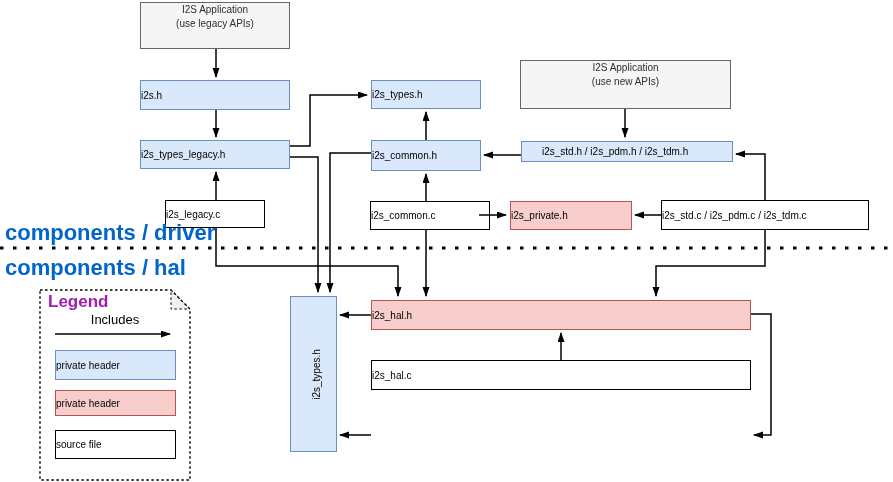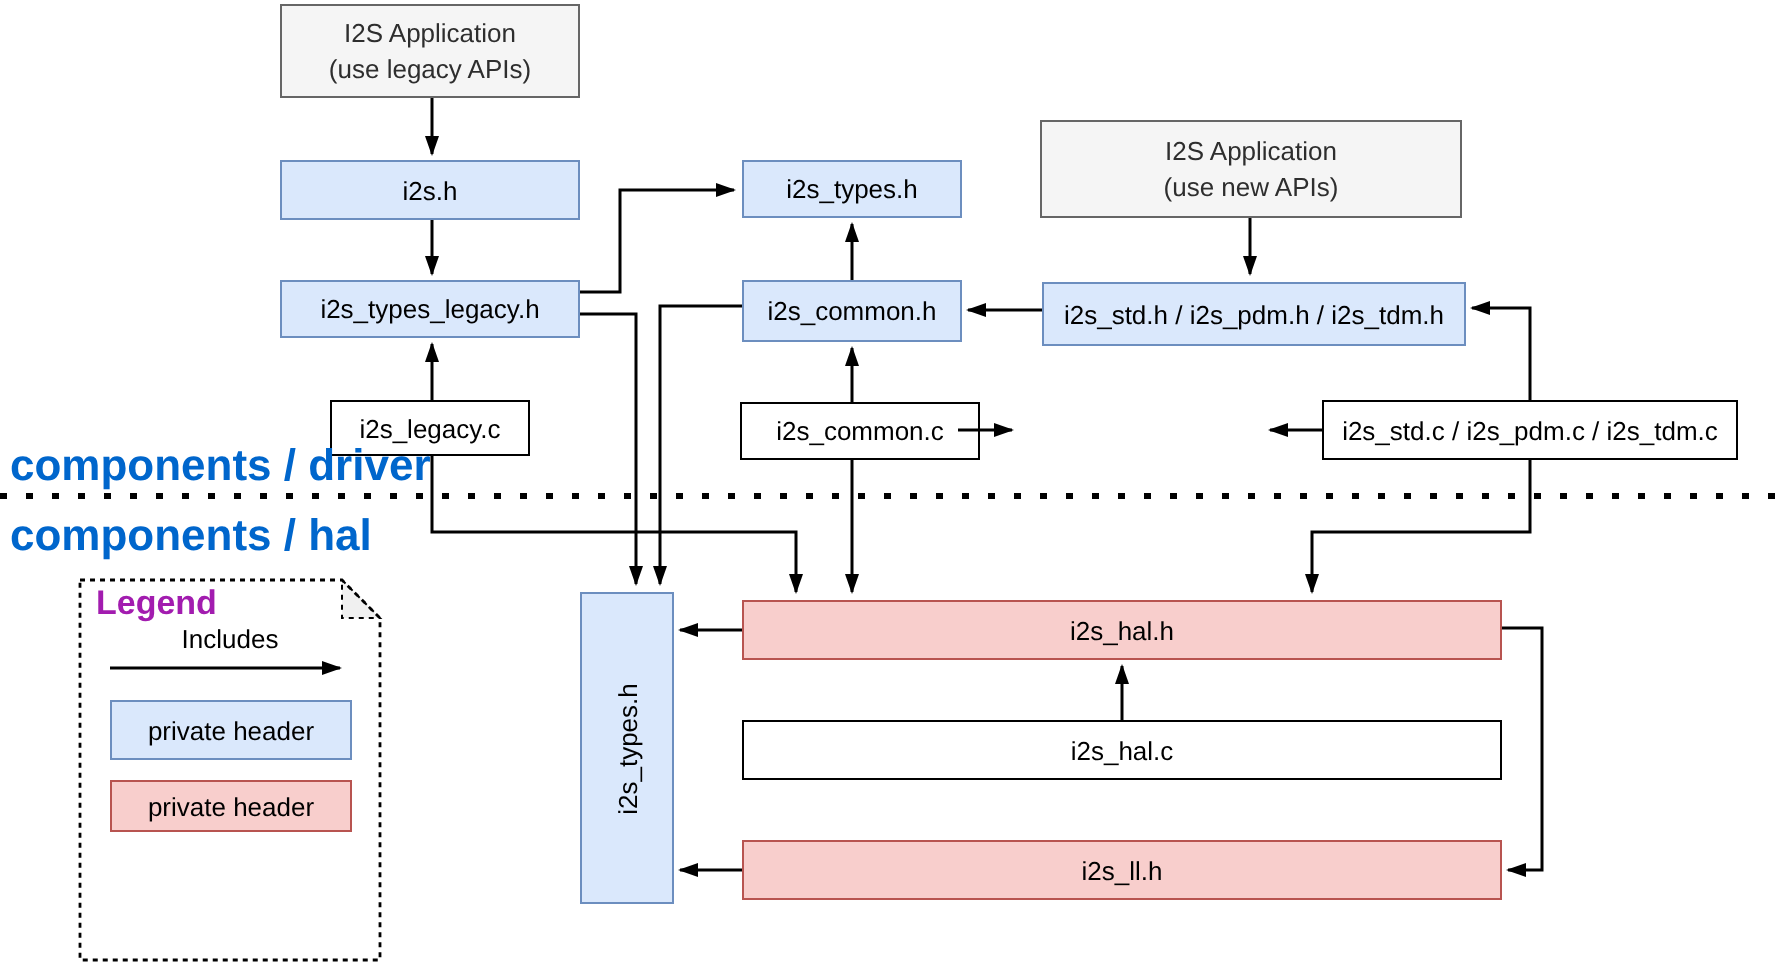--- a/index.html
+++ b/index.html
@@ -1,20 +1,20 @@
 <!DOCTYPE html>
 <html style="--public-fill: #dae8fc; --public-stroke: #6c8ebf; --private-fill: #f8cecc; --private-stroke: #b85450; --app-fill: #f5f5f5; --app-stroke: #666666; --source-fill: #ffffff; --source-stroke: #000000; --section-label: #0066cc; --edge: #000000;"><head>
 <meta charset="utf-8">
 <style>
   html,body{margin:0;padding:0;background:#ffffff;font-family:"Liberation Sans",sans-serif;}
   #canvas{position:relative;width:893px;height:482px;background:#ffffff;overflow:hidden;}
   .node{
     position:absolute;box-sizing:border-box;
-    display:flex;align-items:center;justify-content:center;
-    font-size:13px;color:#000;text-align:center;white-space:nowrap;
+    display:flex;align-items:center;
+    font-size:10px;color:#000;text-align:center;white-space:nowrap;
     border:1.5px solid #000;
   }
   .public{background:var(--public-fill);border-color:var(--public-stroke);}
   .private{background:var(--private-fill);border-color:var(--private-stroke);}
   .source{background:var(--source-fill);border-color:var(--source-stroke);}
   .app{background:var(--app-fill);border-color:var(--app-stroke);color:#2e2e2e;flex-direction:column;line-height:1.35;}
   .vlabel span{transform:rotate(-90deg);}
   .section-label{position:absolute;font-size:22px;font-weight:bold;color:var(--section-label);white-space:nowrap;}
   .legend-title{position:absolute;font-size:17px;font-weight:bold;color:#a21caf;}
   .legend-includes{position:absolute;font-size:13px;color:#000;width:120px;text-align:center;}
@@ -35,47 +35,48 @@
   <div class="node public" style="left:140px;top:140px;width:150px;height:29px;">i2s_types_legacy.h</div>
 
   <div class="node source" style="left:165px;top:200px;width:100px;height:28px;">i2s_legacy.c</div>
 
   <div class="node public" style="left:371px;top:80px;width:110px;height:29px;">i2s_types.h</div>
 
   <div class="node public" style="left:371px;top:140px;width:110px;height:31px;">i2s_common.h</div>
 
   <div class="node source" style="left:370px;top:201px;width:120px;height:29px;">i2s_common.c</div>
 
+  <div class="node private" style="left:510px;top:201px;width:122px;height:29px;">i2s_private.h</div>
 
   <div class="node source" style="left:661px;top:200px;width:208px;height:30px;">i2s_std.c / i2s_pdm.c / i2s_tdm.c</div>
 
-  <div class="node public" style="left:521px;top:141px;width:212px;height:32px;">i2s_std.h / i2s_pdm.h / i2s_tdm.h</div>
+  <div class="node public" style="left:521px;top:141px;width:212px;height:21px;padding-left:20px;">i2s_std.h / i2s_pdm.h / i2s_tdm.h</div>
 
   <div class="node app" style="left:520px;top:60px;width:211px;height:49px;">
     <span>I2S Application</span>
     <span>(use new APIs)</span>
   </div>
 
   <div class="section-label" style="left:5px;top:220px;">components / driver</div>
   <div class="section-label" style="left:5px;top:255px;">components / hal</div>
 
   <div class="node public vlabel" style="left:290px;top:296px;width:47px;height:156px;">
     <span>i2s_types.h</span>
   </div>
 
   <div class="node private" style="left:371px;top:300px;width:380px;height:30px;">i2s_hal.h</div>
 
   <div class="node source" style="left:371px;top:360px;width:380px;height:30px;">i2s_hal.c</div>
 
-  <div class="node private" style="left:371px;top:420px;width:380px;height:30px;">i2s_ll.h</div>
 
   <div class="legend-title" style="left:48px;top:292px;">Legend</div>
   <div class="legend-includes" style="left:55px;top:312px;text-align:center;">Includes</div>
   <div class="node public" style="left:55px;top:350px;width:121px;height:30px;">private header</div>
   <div class="node private" style="left:55px;top:390px;width:121px;height:26px;">private header</div>
+  <div class="node source" style="left:55px;top:430px;width:121px;height:29px;">source file</div>
 
   <svg class="overlay" width="893" height="482" viewBox="0 0 893 482">
     <defs>
       <marker id="arr" markerUnits="userSpaceOnUse" markerWidth="12" markerHeight="10" refX="9" refY="3.5" orient="auto">
         <path d="M0,0 L10,3.5 L0,7 Z" fill="#000"></path>
       </marker>
     </defs>
     <g stroke="#000" stroke-width="1.5" fill="none">
 
       <polyline points="216,49 216,77" marker-end="url(#arr)"></polyline>

